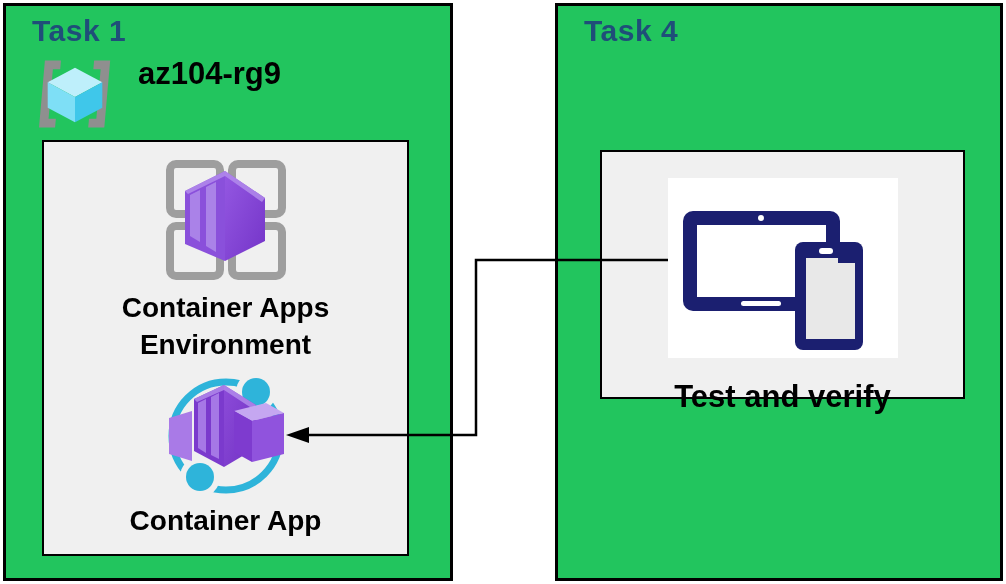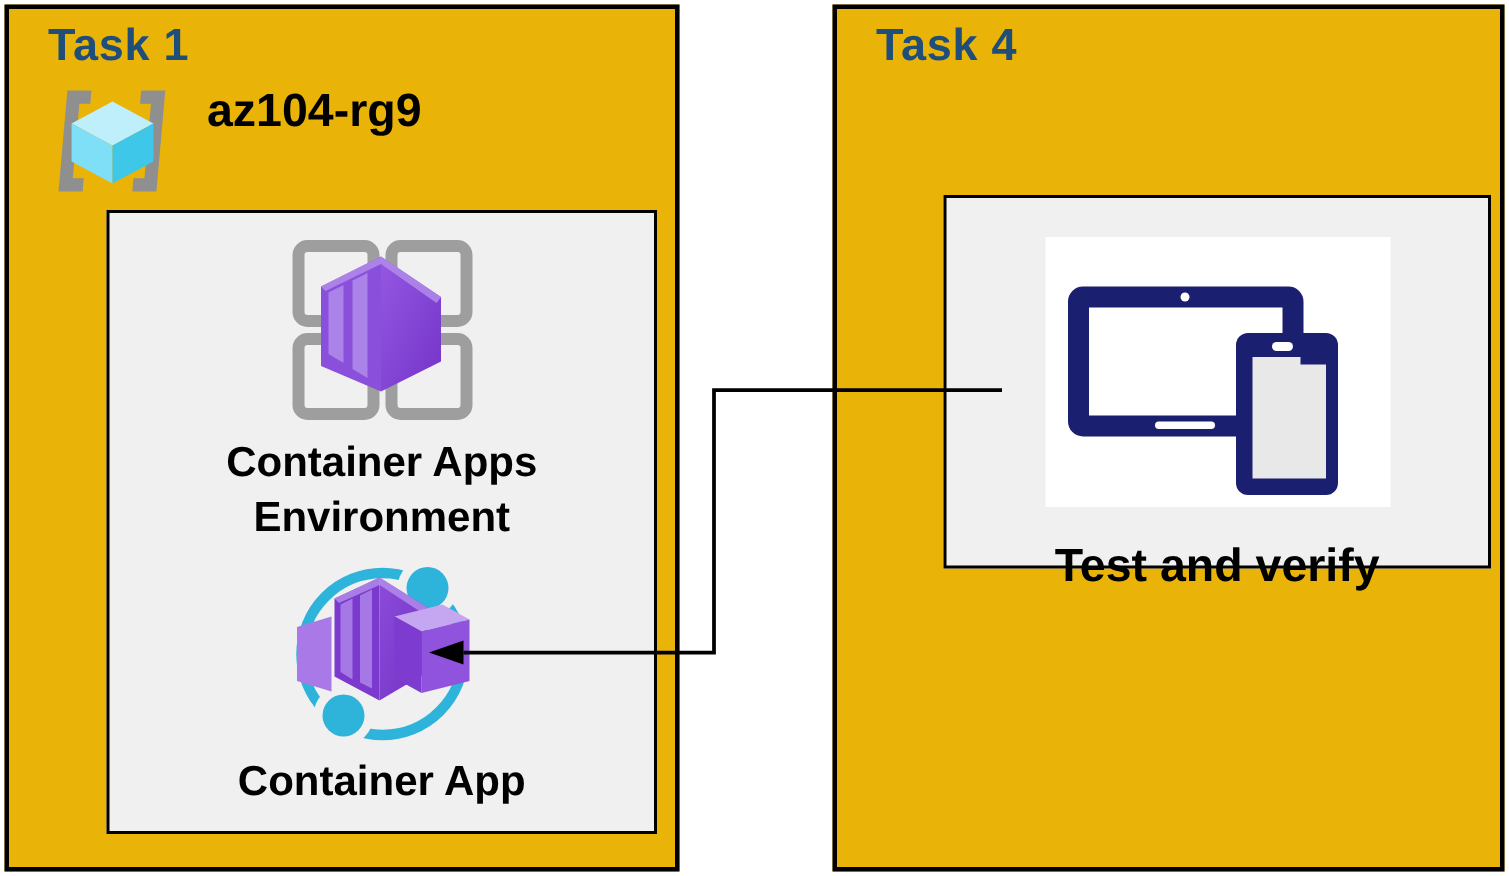--- a/index.html
+++ b/index.html
@@ -1,30 +1,30 @@
 <!DOCTYPE html>
 <html><head>
 <meta charset="utf-8">
 <style>
   html,body{margin:0;padding:0;background:#ffffff;}
   body{font-family:"Liberation Sans", sans-serif;}
   .canvas{position:relative;width:1006px;height:584px;background:#ffffff;overflow:hidden;}
 
-  .task-box{position:absolute;border:3px solid #000;background:#eab308;box-sizing:border-box;}
+  .task-box{position:absolute;border:3px solid #000;background:#22c55e;box-sizing:border-box;}
   #task1{left:3px;top:3px;width:450px;height:578px;}
   #task2{left:555px;top:3px;width:448px;height:578px;}
 
   .task-title{position:absolute;left:26px;top:8px;font-size:30px;font-weight:bold;color:#1F4E79;letter-spacing:0.5px;}
 
   .rg-row{position:absolute;left:22px;top:50px;display:flex;align-items:flex-start;gap:16px;}
   .rg-name{font-size:31px;font-weight:bold;color:#000;}
 
-  .panel{position:absolute;background:#F0F0F0;border:2px solid #000;box-sizing:border-box;margin-left:29px;}
+  .panel{position:absolute;background:#F0F0F0;border:2px solid #000;box-sizing:border-box;}
   #panel1{left:36px;top:134px;width:367px;height:416px;}
-  #panel2{left:42px;top:124px;width:365px;height:249px;}
+  #panel2{left:42px;top:144px;width:365px;height:249px;}
 
   .icon-center{position:absolute;left:50%;transform:translateX(-50%);}
   #env-icon-wrap{top:16px;}
   #app-icon-wrap{top:224px;}
 
   .item-label{position:absolute;width:100%;text-align:center;font-size:28px;font-weight:bold;color:#000;line-height:37px;}
   #env-label{top:147px;}
   #app-label{top:360px;}
 
   .env-label-inner{display:inline-block;max-width:330px;}

